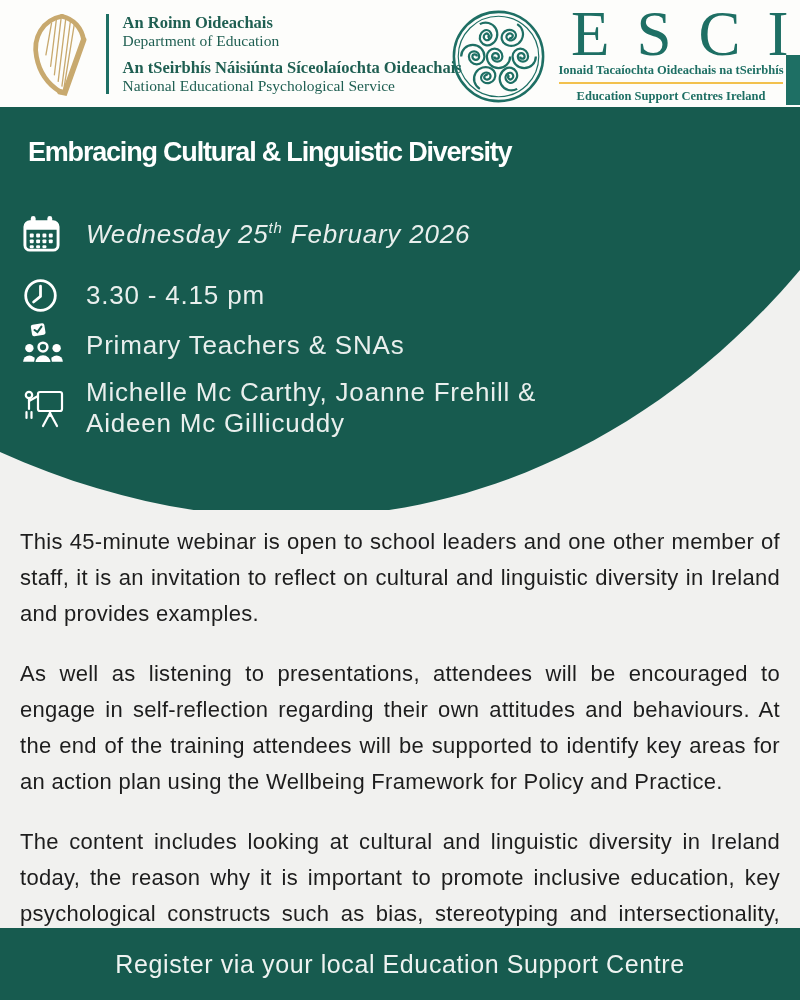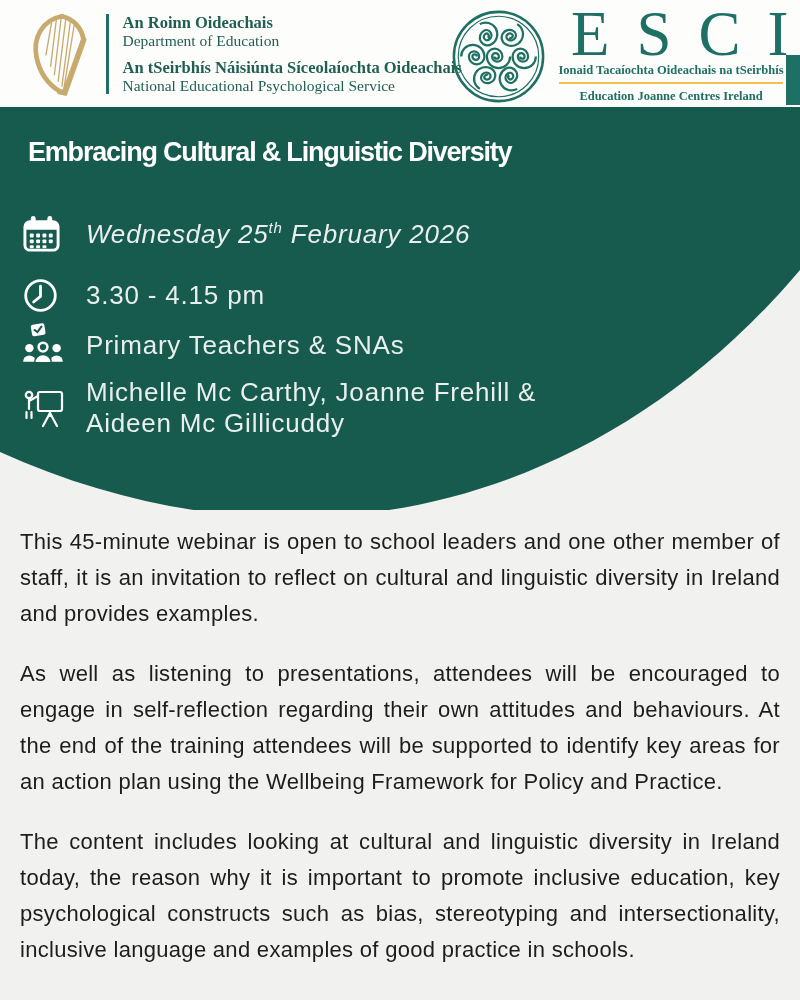--- a/index.html
+++ b/index.html
@@ -114,21 +114,21 @@
             <use href="#spiral" transform="rotate(180) translate(26.5 0)"></use>
             <use href="#spiral" transform="rotate(240) translate(26.5 0)"></use>
             <use href="#spiral" transform="rotate(300) translate(26.5 0)"></use>
           </g>
         </svg>
       </div>
       <div class="esci-text">
         <div class="esci-acronym">ESCI</div>
         <div class="esci-ga">Ionaid Tacaíochta Oideachais na tSeirbhís</div>
         <div class="gold-rule"></div>
-        <div class="esci-en">Education Joanne Centres Ireland</div>
+        <div class="esci-en">Education Support Centres Ireland</div>
       </div>
     </div>
 
     <div class="header-tab"></div>
   </div>
 
   <div class="hero">
     <svg class="hero-bg" viewBox="0 0 800 403" preserveAspectRatio="none">
       <path d="M0 0 H800 V163 C600 400 300 480 0 345 Z" fill="var(--teal,#175B4F)"></path>
     </svg>
@@ -208,14 +208,17 @@
       </div>
     </div>
   </div>
 
   <div class="body-copy">
     <p>This 45-minute webinar is open to school leaders and one other member of staff, it is an invitation to reflect on cultural and linguistic diversity in Ireland and provides examples.</p>
     <p>As well as listening to presentations, attendees will be encouraged to engage in self-reflection regarding their own attitudes and behaviours. At the end of the training attendees will be supported to identify key areas for an action plan using the Wellbeing Framework for Policy and Practice.</p>
     <p>The content includes looking at cultural and linguistic diversity in Ireland today, the reason why it is important to promote inclusive education, key psychological constructs such as bias, stereotyping and intersectionality, inclusive language and examples of good practice in schools.</p>
   </div>
 
+  <div class="footer">
+    <div class="footer-text">Register via your local Education Support Centre</div>
+  </div>
 
 </div>
 
 </body></html>

